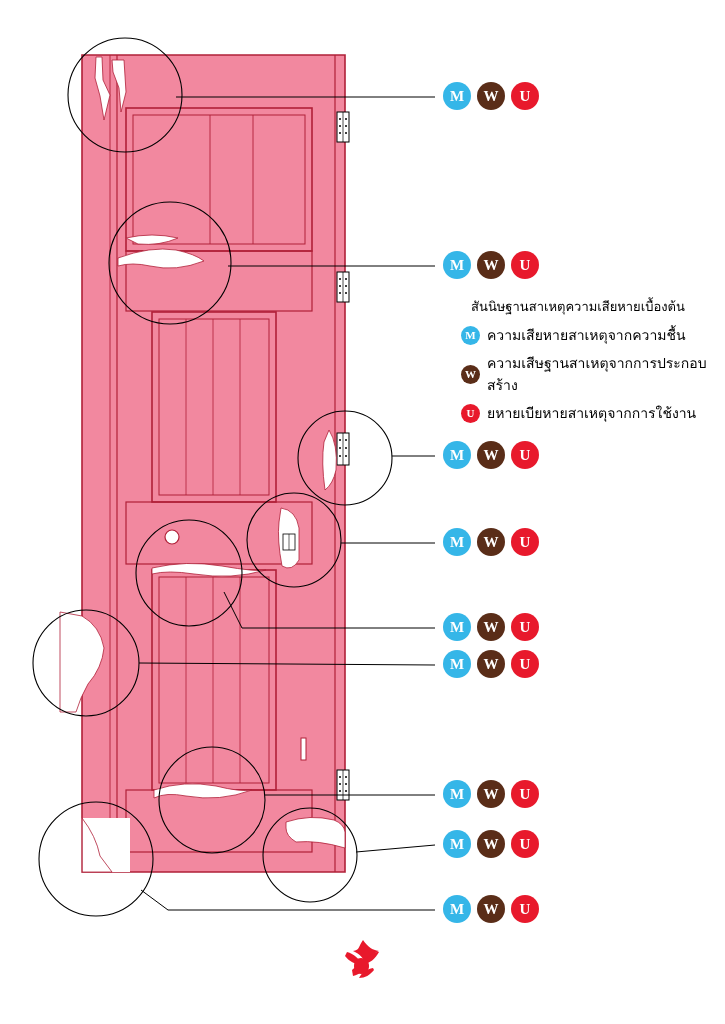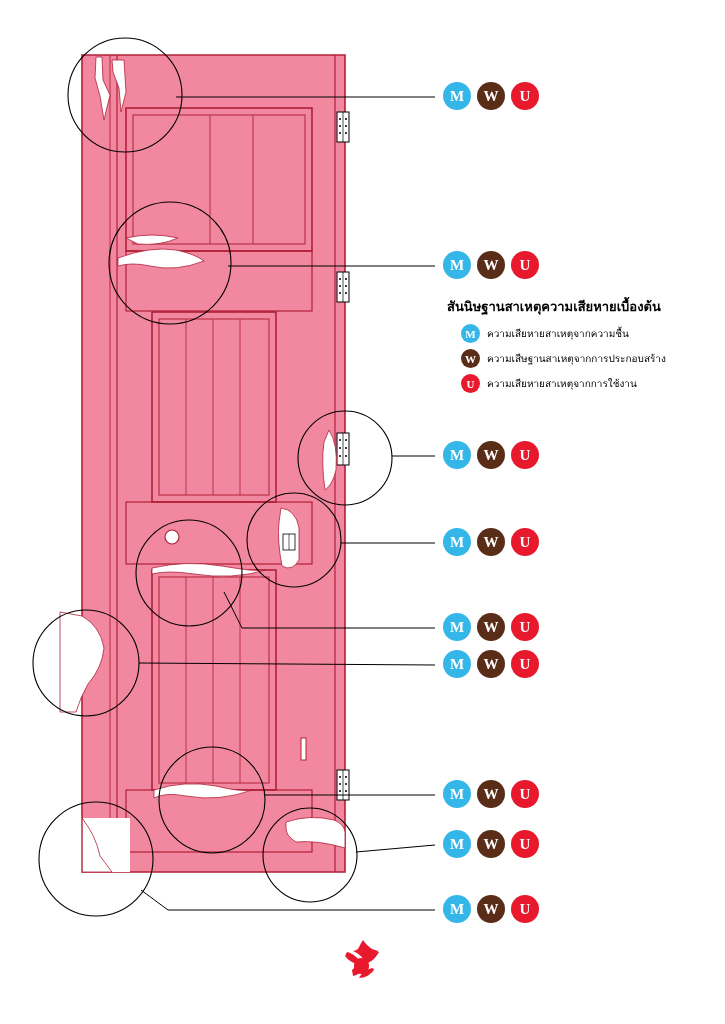--- a/index.html
+++ b/index.html
@@ -53,22 +53,23 @@
 
   
   #legend {
     position: absolute;
     left: 447px;
     top: 296px;
     width: 262px;
   }
   #legend .legend-title {
     font-size: 13px;
-    font-weight: bold;
+    font-weight: normal;
     color: #000;
+    text-align: center;
     margin-bottom: 7px;
     letter-spacing: 0px;
   }
   #legend .legend-row {
     display: flex;
     align-items: center;
     gap: 7px;
     margin-bottom: 6px;
     padding-left: 14px;
   }
@@ -82,21 +83,21 @@
     display: flex;
     align-items: center;
     justify-content: center;
     flex: 0 0 auto;
     font-family: "Liberation Serif", serif;
   }
   #legend .legend-dot.m { background: #35b6e8; }
   #legend .legend-dot.w { background: #5a2d18; }
   #legend .legend-dot.u { background: #e8192c; }
   #legend .legend-text {
-    font-size: 10px;
+    font-size: 14px;
     color: #000;
   }
 
   
   #logo {
     position: absolute;
     left: 339px;
     top: 938px;
     width: 48px;
     height: 44px;
@@ -295,21 +296,21 @@
       <span class="legend-text">ความเสียหายสาเหตุจากความชื้น</span>
     </div>
 
     <div class="legend-row">
       <span class="legend-dot w">W</span>
       <span class="legend-text">ความเสีษฐานสาเหตุจากการประกอบสร้าง</span>
     </div>
 
     <div class="legend-row">
       <span class="legend-dot u">U</span>
-      <span class="legend-text">ความเสียหายสาเหตุจากการใช้งาน</span>
+      <span class="legend-text">ยหายเบียหายสาเหตุจากการใช้งาน</span>
     </div>
   </div>
 
   <svg id="logo" viewBox="0 0 48 44">
     <g fill="#e8192c">
       <path d="M24,2 C29,9 33,12 40,13 C33,16 29,20 27,28 C25,20 21,16 14,13 C21,12 19,9 24,2 Z"></path>
       <path d="M8,14 C15,16 20,20 22,27 C15,26 10,23 6,18 Z"></path>
       <path d="M40,14 C36,21 31,25 24,27 C26,20 31,16 38,14 Z"></path>
       <path d="M13,32 C18,27 23,25 29,26 C26,32 21,36 14,38 Z"></path>
       <path d="M35,32 C31,37 26,40 20,40 C23,34 28,31 34,30 Z"></path>

